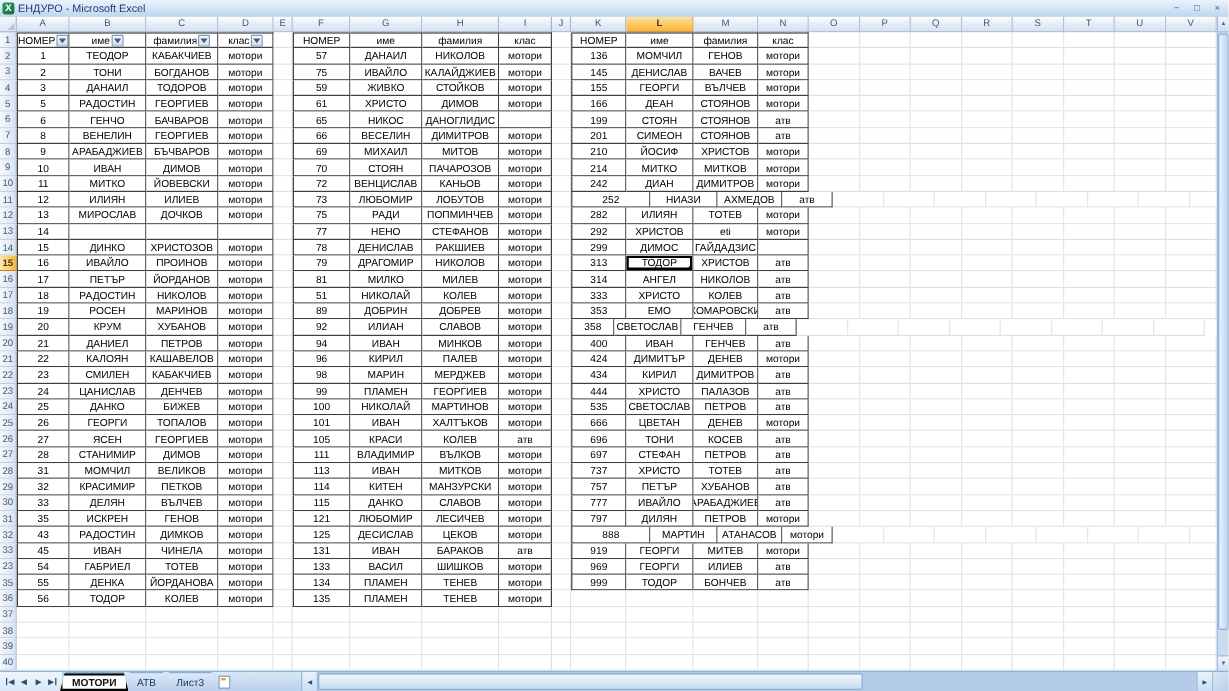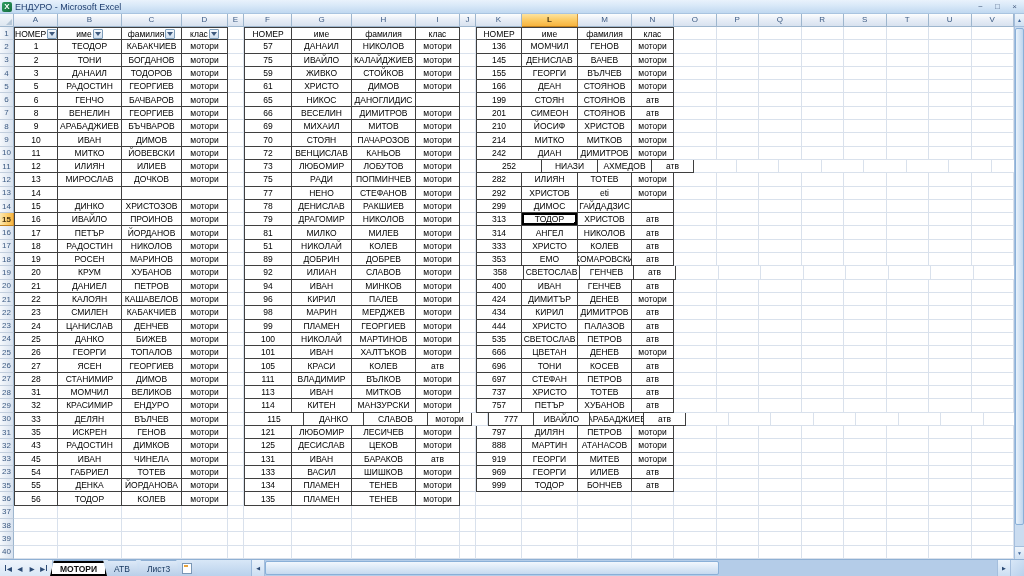--- a/index.html
+++ b/index.html
@@ -609,21 +609,21 @@
           <div class="cell tcell tl" style="width:44px">20</div>
           <div class="cell tcell" style="width:64px">КРУМ</div>
           <div class="cell tcell" style="width:60px">ХУБАНОВ</div>
           <div class="cell tcell" style="width:46px">мотори</div>
           <div class="cell" style="width:16px"></div>
           <div class="cell tcell tl" style="width:48px">92</div>
           <div class="cell tcell" style="width:60px">ИЛИАН</div>
           <div class="cell tcell" style="width:64px">СЛАВОВ</div>
           <div class="cell tcell" style="width:44px">мотори</div>
           <div class="cell" style="width:16px"></div>
-          <div class="cell tcell tl" style="width:48px">358</div>
+          <div class="cell tcell tl" style="width:36px">358</div>
           <div class="cell tcell" style="width:56px">СВЕТОСЛАВ</div>
           <div class="cell tcell" style="width:54px">ГЕНЧЕВ</div>
           <div class="cell tcell" style="width:42px">атв</div>
           <div class="cell" style="width:42.5px"></div>
           <div class="cell" style="width:42.5px"></div>
           <div class="cell" style="width:42.5px"></div>
           <div class="cell" style="width:42.5px"></div>
           <div class="cell" style="width:42.5px"></div>
           <div class="cell" style="width:42.5px"></div>
           <div class="cell" style="width:42.5px"></div>
@@ -851,21 +851,21 @@
           <div class="cell" style="width:42.5px"></div>
           <div class="cell" style="width:42.5px"></div>
           <div class="cell" style="width:42.5px"></div>
           <div class="cell" style="width:42.5px"></div>
           <div class="cell" style="width:42.5px"></div>
         </div>
         <div class="grow">
           <div class="rh">29</div>
           <div class="cell tcell tl" style="width:44px">32</div>
           <div class="cell tcell" style="width:64px">КРАСИМИР</div>
-          <div class="cell tcell" style="width:60px">ЕНДУРО</div>
+          <div class="cell tcell" style="width:60px">ПЕТКОВ</div>
           <div class="cell tcell" style="width:46px">мотори</div>
           <div class="cell" style="width:16px"></div>
           <div class="cell tcell tl" style="width:48px">114</div>
           <div class="cell tcell" style="width:60px">КИТЕН</div>
           <div class="cell tcell" style="width:64px">МАНЗУРСКИ</div>
           <div class="cell tcell" style="width:44px">мотори</div>
           <div class="cell" style="width:16px"></div>
           <div class="cell tcell tl" style="width:46px">757</div>
           <div class="cell tcell" style="width:56px">ПЕТЪР</div>
           <div class="cell tcell" style="width:54px">ХУБАНОВ</div>
@@ -879,21 +879,21 @@
           <div class="cell" style="width:42.5px"></div>
           <div class="cell" style="width:42.5px"></div>
         </div>
         <div class="grow">
           <div class="rh">30</div>
           <div class="cell tcell tl" style="width:44px">33</div>
           <div class="cell tcell" style="width:64px">ДЕЛЯН</div>
           <div class="cell tcell" style="width:60px">ВЪЛЧЕВ</div>
           <div class="cell tcell" style="width:46px">мотори</div>
           <div class="cell" style="width:16px"></div>
-          <div class="cell tcell tl" style="width:60px">115</div>
+          <div class="cell tcell tl" style="width:48px">115</div>
           <div class="cell tcell" style="width:60px">ДАНКО</div>
           <div class="cell tcell" style="width:64px">СЛАВОВ</div>
           <div class="cell tcell" style="width:44px">мотори</div>
           <div class="cell" style="width:16px"></div>
           <div class="cell tcell tl" style="width:46px">777</div>
           <div class="cell tcell" style="width:56px">ИВАЙЛО</div>
           <div class="cell tcell" style="width:54px">АРАБАДЖИЕВ</div>
           <div class="cell tcell" style="width:42px">атв</div>
           <div class="cell" style="width:42.5px"></div>
           <div class="cell" style="width:42.5px"></div>
@@ -934,21 +934,21 @@
           <div class="cell tcell tl" style="width:44px">43</div>
           <div class="cell tcell" style="width:64px">РАДОСТИН</div>
           <div class="cell tcell" style="width:60px">ДИМКОВ</div>
           <div class="cell tcell" style="width:46px">мотори</div>
           <div class="cell" style="width:16px"></div>
           <div class="cell tcell tl" style="width:48px">125</div>
           <div class="cell tcell" style="width:60px">ДЕСИСЛАВ</div>
           <div class="cell tcell" style="width:64px">ЦЕКОВ</div>
           <div class="cell tcell" style="width:44px">мотори</div>
           <div class="cell" style="width:16px"></div>
-          <div class="cell tcell tl" style="width:46px">888</div>
+          <div class="cell tcell tl" style="width:66px">888</div>
           <div class="cell tcell" style="width:56px">МАРТИН</div>
           <div class="cell tcell" style="width:54px">АТАНАСОВ</div>
           <div class="cell tcell" style="width:42px">мотори</div>
           <div class="cell" style="width:42.5px"></div>
           <div class="cell" style="width:42.5px"></div>
           <div class="cell" style="width:42.5px"></div>
           <div class="cell" style="width:42.5px"></div>
           <div class="cell" style="width:42.5px"></div>
           <div class="cell" style="width:42.5px"></div>
           <div class="cell" style="width:42.5px"></div>

